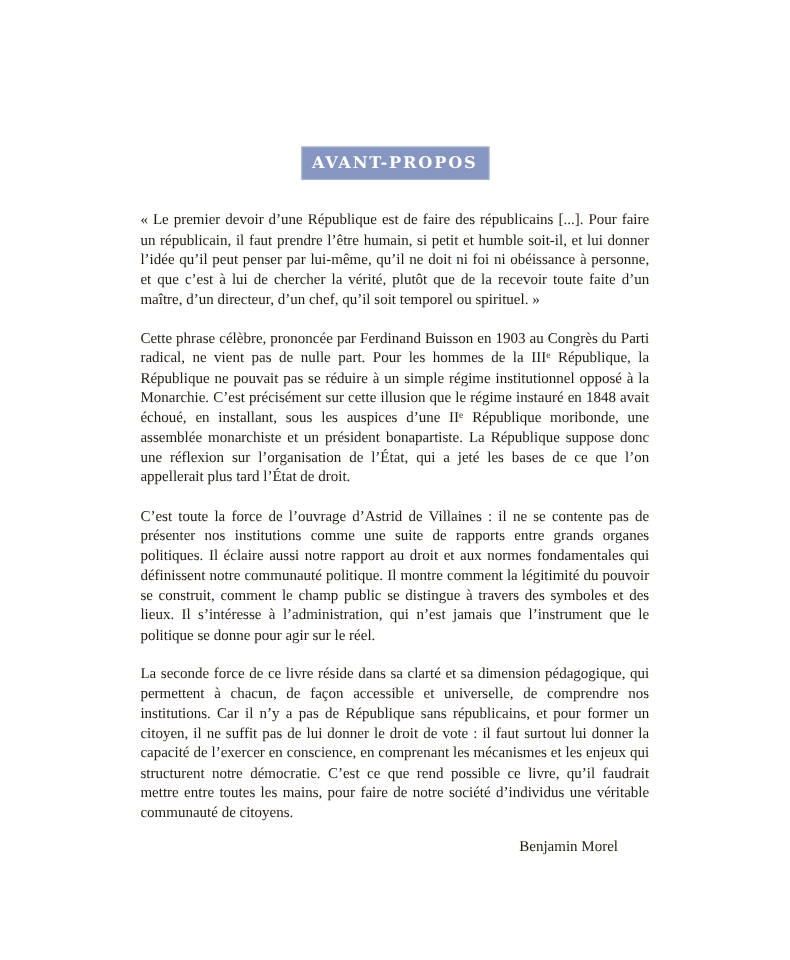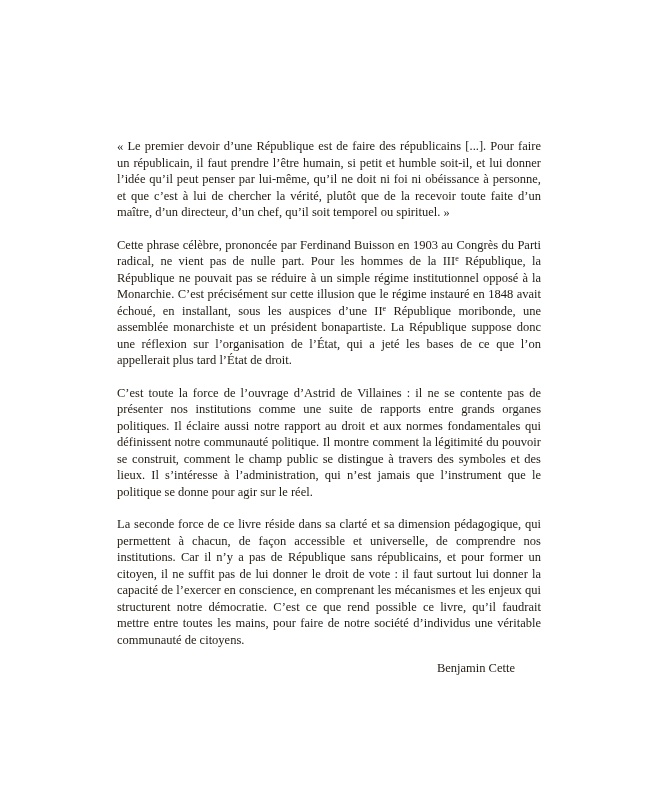--- a/index.html
+++ b/index.html
@@ -62,25 +62,28 @@
     text-align: right;
     padding-right: 26px;
   }
 </style>
 </head>
 <body>
 
 <div class="page">
   <div class="content">
 
+    <div class="title-box">
+        <span>AVANT-PROPOS</span>
+      </div>
 
     <p class="para">« Le premier devoir d’une République est de faire des républicains [...]. Pour faire un républicain, il faut prendre l’être humain, si petit et humble soit-il, et lui donner l’idée qu’il peut penser par lui-même, qu’il ne doit ni foi ni obéissance à personne, et que c’est à lui de chercher la vérité, plutôt que de la recevoir toute faite d’un maître, d’un directeur, d’un chef, qu’il soit temporel ou spirituel. »</p>
 
     <p class="para"><span>Cette phrase célèbre, prononcée par Ferdinand Buisson en 1903 au Congrès du Parti radical, ne vient pas de nulle part. Pour les hommes de la III</span><sup>e</sup><span> République, la République ne pouvait pas se réduire à un simple régime institutionnel opposé à la Monarchie. C’est précisément sur cette illusion que le régime instauré en 1848 avait échoué, en installant, sous les auspices d’une II</span><sup>e</sup><span> République moribonde, une assemblée monarchiste et un président bonapartiste. La République suppose donc une réflexion sur l’organisation de l’État, qui a jeté les bases de ce que l’on appellerait plus tard l’État de droit.</span></p>
 
     <p class="para">C’est toute la force de l’ouvrage d’Astrid de Villaines : il ne se contente pas de présenter nos institutions comme une suite de rapports entre grands organes politiques. Il éclaire aussi notre rapport au droit et aux normes fondamentales qui définissent notre communauté politique. Il montre comment la légitimité du pouvoir se construit, comment le champ public se distingue à travers des symboles et des lieux. Il s’intéresse à l’administration, qui n’est jamais que l’instrument que le politique se donne pour agir sur le réel.</p>
 
     <p class="para">La seconde force de ce livre réside dans sa clarté et sa dimension pédagogique, qui permettent à chacun, de façon accessible et universelle, de comprendre nos institutions. Car il n’y a pas de République sans républicains, et pour former un citoyen, il ne suffit pas de lui donner le droit de vote : il faut surtout lui donner la capacité de l’exercer en conscience, en comprenant les mécanismes et les enjeux qui structurent notre démocratie. C’est ce que rend possible ce livre, qu’il faudrait mettre entre toutes les mains, pour faire de notre société d’individus une véritable communauté de citoyens.</p>
 
-    <p class="signature">Benjamin Cette</p>
+    <p class="signature">Benjamin Morel</p>
 
   </div>
 </div>
 
 </body></html>

